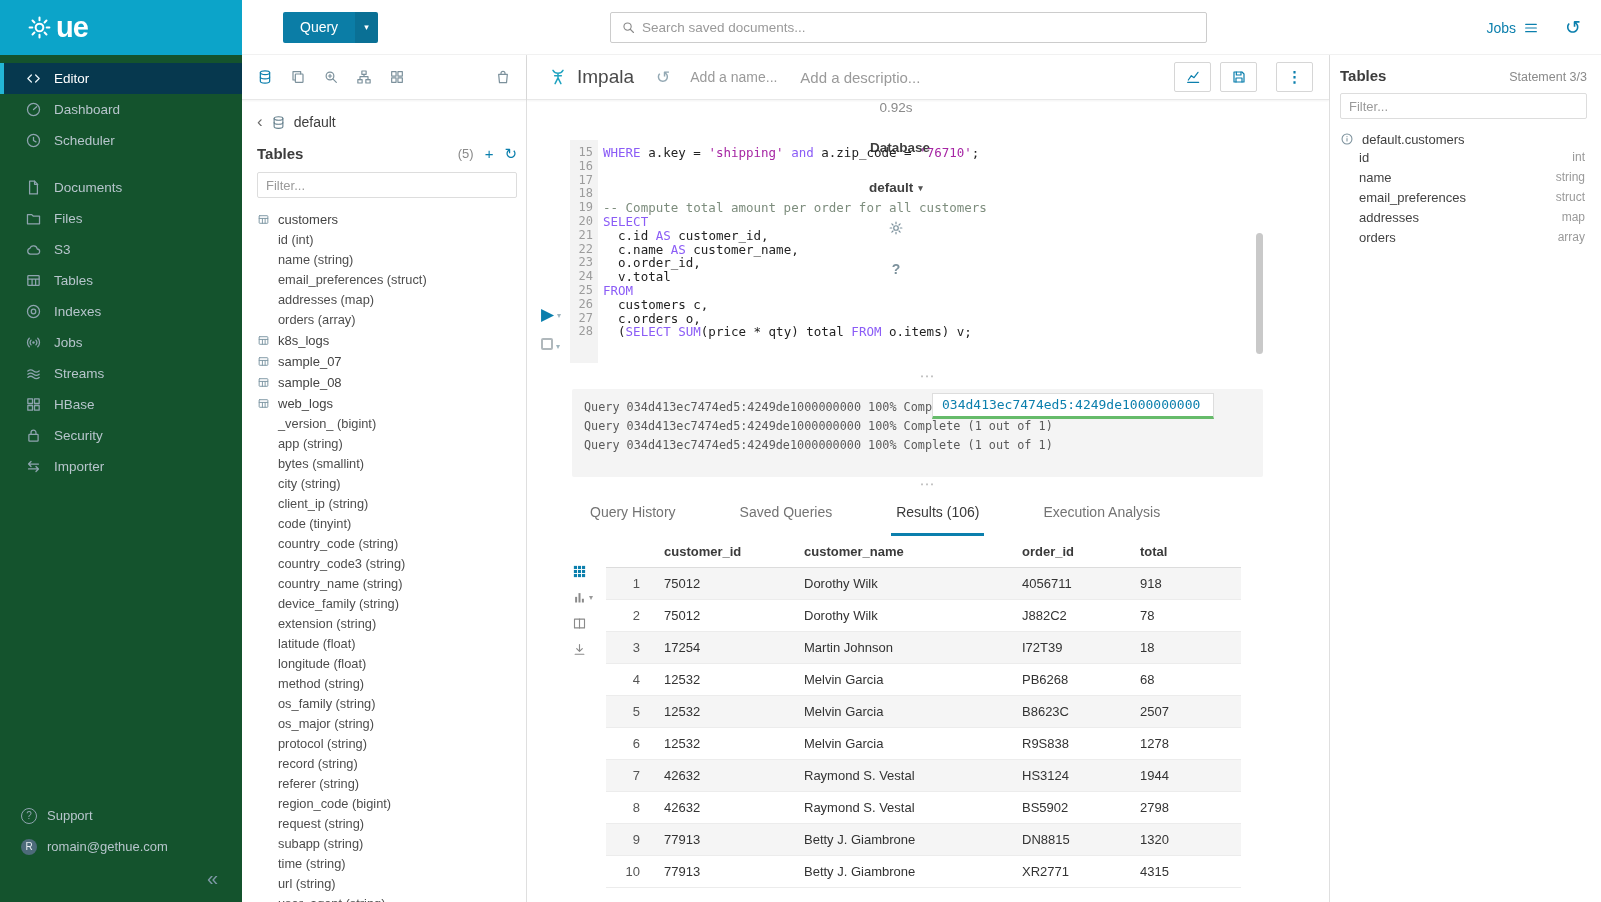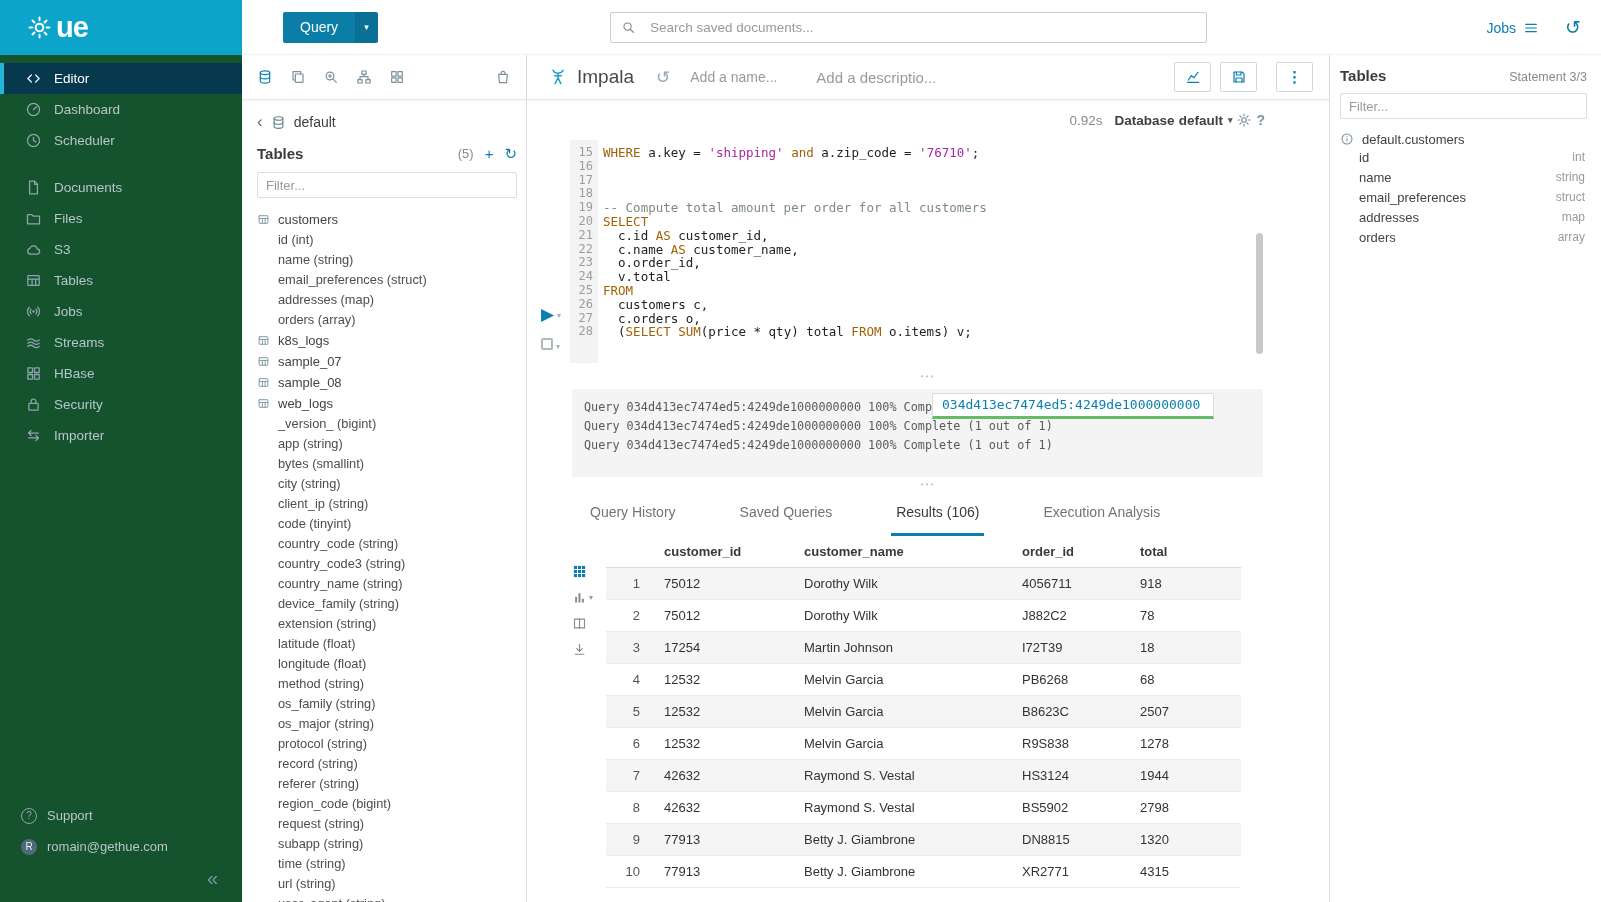--- a/index.html
+++ b/index.html
@@ -29,21 +29,21 @@
   .avatar { width:16px; height:16px; border-radius:50%; background:#4d6b7a; color:#e7eef1; font-size:10px; display:flex; align-items:center; justify-content:center; }
   .collapse-row { display:flex; justify-content:flex-end; padding:6px 24px 8px 0; }
   .collapse-btn { font-size:20px; color:#7e99a6; cursor:pointer; line-height:20px; }
 
   
   .main-col { flex:1; display:flex; flex-direction:column; min-width:0; }
   .topbar { height:55px; flex-shrink:0; position:relative; background:#fff; display:flex; align-items:center; border-bottom:1px solid #f1f1f1; }
   .query-btn { margin-left:41px; height:31px; display:flex; align-items:stretch; border-radius:2px; overflow:hidden; cursor:pointer; font-size:14px; color:#fff; }
   .query-main { background:#0b7da6; display:flex; align-items:center; padding:0 17px; }
   .query-caret { background:#0a7095; display:flex; align-items:center; padding:0 9px; font-size:9px; }
-  .search-wrap { position:absolute; left:368px; top:12px; width:597px; height:31px; border:1px solid #ccc; border-radius:2px; display:flex; align-items:center; padding:0 10px; gap:14px; background:#fff; }
+  .search-wrap { position:absolute; left:368px; top:12px; width:597px; height:31px; border:1px solid #ccc; border-radius:2px; display:flex; align-items:center; padding:0 10px; gap:6px; background:#fff; }
   .search-wrap .s-ic { color:#8a8a8a; } .search-wrap .s-ic svg { width:15px; height:15px; }
   .search-wrap input { flex:1; font-size:13.5px; color:#444; }
   .topbar-right { position:absolute; right:20px; top:0; height:55px; display:flex; align-items:center; gap:26px; }
   .jobs-link { display:flex; align-items:center; gap:7px; color:#0b7fad; font-size:14px; cursor:pointer; }
   .jobs-link svg { width:16px; height:16px; }
   .hist-glyph { font-size:19px; color:#0b7fad; cursor:pointer; line-height:19px; }
 
   .content { flex:1; display:flex; min-height:0; }
 
   
@@ -66,36 +66,36 @@
   .tree-table .tbl-ic { color:#7f98a5; display:flex; } .tree-table .tbl-ic svg { width:13px; height:13px; }
   .tree-col { padding-left:21px; height:20px; line-height:20px; color:#4d4d4d; font-size:12.8px; white-space:nowrap; cursor:pointer; }
 
   
   .editor-panel { flex:1; min-width:0; display:flex; flex-direction:column; background:#fff; border-right:1px solid #dfdfdf; }
   .editor-head { height:45px; flex-shrink:0; display:flex; align-items:center; padding:0 16px 0 21px; border-bottom:1px solid #e8e8e8; box-shadow:0 1px 2px rgba(0,0,0,.05); }
   .impala-ic { color:#1fa3c0; margin-right:9px; } .impala-ic svg { width:20px; height:20px; }
   .engine-name { font-size:19px; color:#4a4a4a; }
   .eh-hist { font-size:17px; color:#93a8b3; margin:0 20px 0 22px; cursor:pointer; }
   .name-input { width:96px; font-size:14px; color:#444; }
-  .desc-input { width:128px; font-size:15px; color:#444; margin-left:30px; }
+  .desc-input { width:128px; font-size:15px; color:#444; margin-left:14px; }
   .hbtn { width:37px; height:30px; border:1px solid #d6d6d6; border-radius:2px; display:flex; align-items:center; justify-content:center; color:#0b7fad; cursor:pointer; margin-left:9px; background:#fff; }
   .hbtn svg { width:16px; height:16px; }
   .hbtn.kebab { margin-left:19px; font-size:15px; font-weight:700; }
-  .editor-sub { height:40px; flex-shrink:0; display:flex; align-items:center; justify-content:flex-end; padding-right:64px; gap:4px; font-size:13.5px; }
+  .editor-sub { height:40px; flex-shrink:0; display:flex; align-items:center; justify-content:space-between; padding-right:64px; gap:25px; font-size:13.5px;flex-direction:column; }
   .duration { color:#8a8a8a; }
   .db-label { color:#3f3f3f; font-weight:600; margin-left:8px; }
   .db-select { display:flex; align-items:center; gap:5px; color:#3f3f3f; font-weight:600; cursor:pointer; }
   .db-select .crt { font-size:9px; color:#555; }
   .gear-btn { color:#7c919c; cursor:pointer; } .gear-btn svg { width:16px; height:16px; }
   .help-btn { color:#7c919c; font-size:14px; font-weight:700; cursor:pointer; }
 
   .code-wrap { height:223px; flex-shrink:0; display:flex; position:relative; padding-left:43px; }
   .gutter { width:28px; flex-shrink:0; background:#f3f3f3; color:#9c9c9c; font:12px/13.8px "DejaVu Sans Mono", monospace; text-align:right; padding:6px 5px 0 0; }
   .code { flex:1; font:12.5px/13.8px "DejaVu Sans Mono", monospace; color:#222; padding:6px 0 0 5px; white-space:pre; overflow:hidden; }
-  .tk-k { color:#a16207; } .tk-s { color:#a626a4; } .tk-c { color:#7d8d7d; } .tk-p { color:#222; }
+  .tk-k { color:#8b5cf6; } .tk-s { color:#a626a4; } .tk-c { color:#7d8d7d; } .tk-p { color:#222; }
   .play-btn { position:absolute; left:14px; top:166px; display:flex; align-items:flex-start; gap:3px; cursor:pointer; }
   .play-tri { color:#0b7fad; font-size:17px; line-height:17px; }
   .mini-caret { font-size:8px; color:#9fb4bd; margin-top:5px; }
   .stmt-btn { position:absolute; left:14px; top:197px; display:flex; align-items:center; gap:3px; color:#aeb6ba; cursor:pointer; }
   .stmt-sq { width:12px; height:12px; border:2px solid #b0b8bc; border-radius:2px; }
   .code-scrollbar { position:absolute; right:66px; top:93px; width:7px; height:121px; background:#c9c9c9; border-radius:4px; cursor:pointer; }
 
   .drag-handle { flex-shrink:0; display:flex; align-items:center; justify-content:center; color:#b5b5b5; font-size:15px; letter-spacing:2px; cursor:row-resize; }
   .dh1 { height:26px; } .dh2 { height:13px; }
 
@@ -203,20 +203,29 @@
           <span class="nav-label">S3</span>
         </div>
         <div class="nav-item">
           <span class="nav-ic">
             <svg viewBox="0 0 24 24" fill="none" stroke="currentColor" stroke-width="1.8" stroke-linecap="round" stroke-linejoin="round">
               <rect x="4" y="5" width="16" height="14" rx="1"></rect>
               <path d="M4 10h16M10 10v9M15 10v9"></path>
             </svg>
           </span>
           <span class="nav-label">Tables</span>
+        </div>
+        <div class="nav-item">
+          <span class="nav-ic">
+            <svg viewBox="0 0 24 24" fill="none" stroke="currentColor" stroke-width="1.8" stroke-linecap="round" stroke-linejoin="round">
+              <circle cx="12" cy="12" r="8.5"></circle>
+              <circle cx="12" cy="12" r="3.2"></circle>
+            </svg>
+          </span>
+          <span class="nav-label">Indexes</span>
         </div>
         <div class="nav-item">
           <span class="nav-ic">
             <svg viewBox="0 0 24 24" fill="none" stroke="currentColor" stroke-width="1.8" stroke-linecap="round" stroke-linejoin="round">
               <circle cx="12" cy="12" r="1.7" fill="currentColor" stroke="none"></circle>
               <path d="M8.6 8.6a4.8 4.8 0 0 0 0 6.8M15.4 8.6a4.8 4.8 0 0 1 0 6.8M6 6a8.5 8.5 0 0 0 0 12M18 6a8.5 8.5 0 0 1 0 12"></path>
             </svg>
           </span>
           <span class="nav-label">Jobs</span>
         </div>

